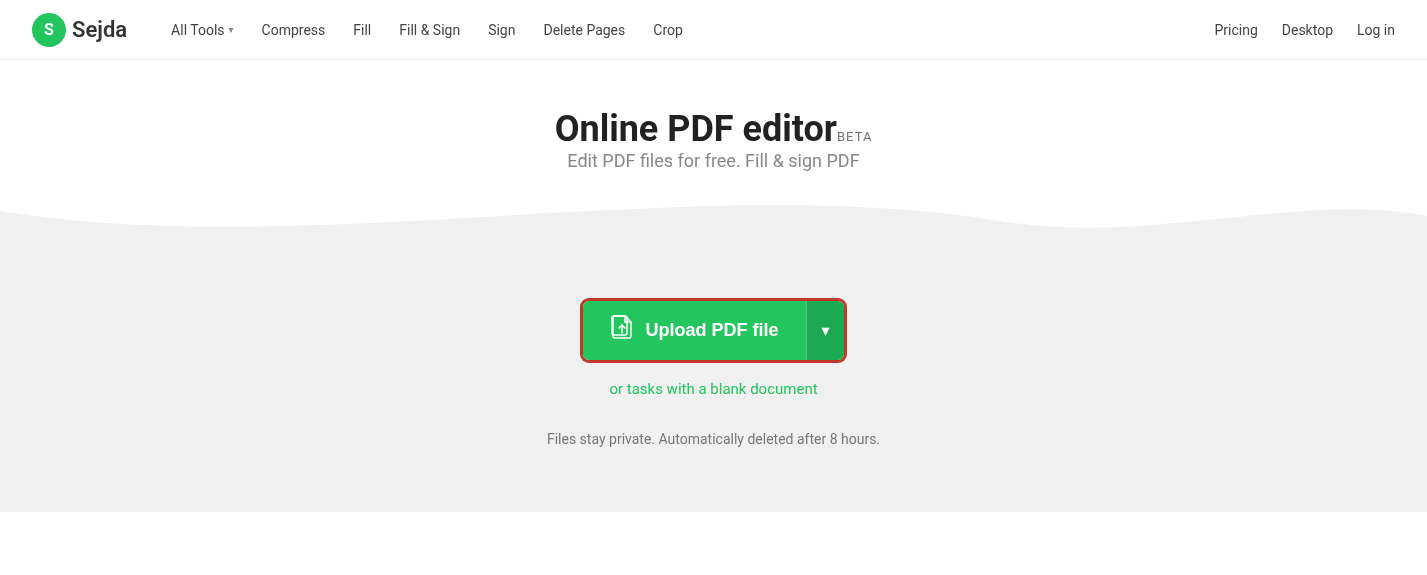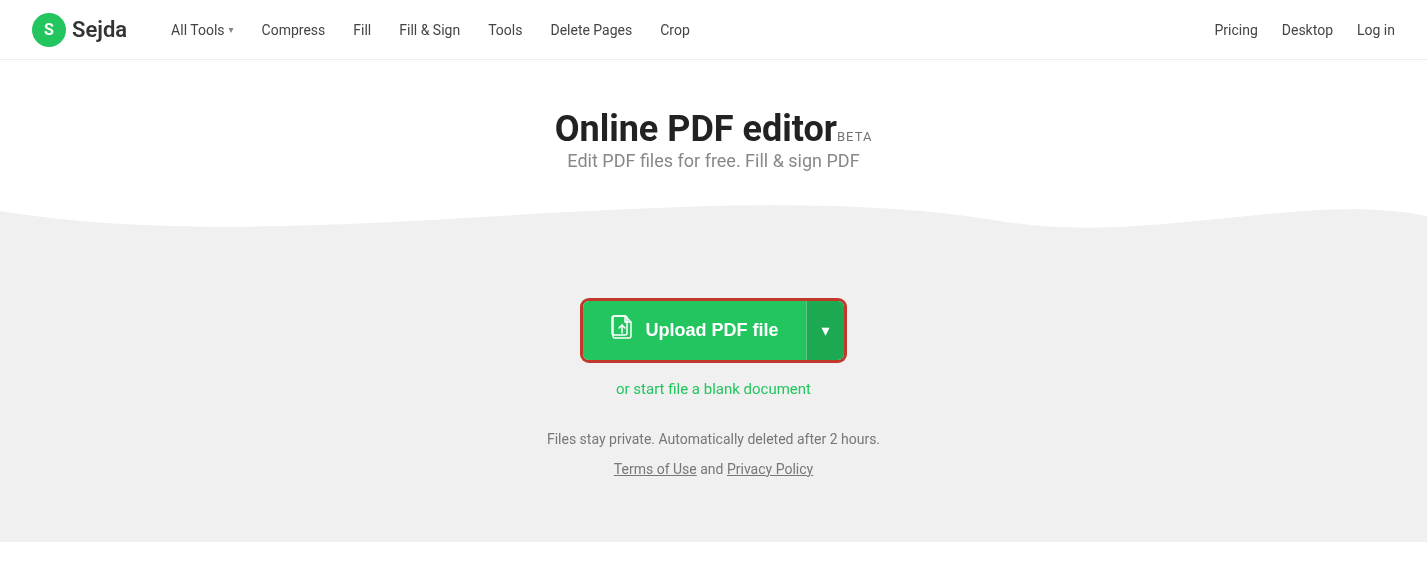--- a/index.html
+++ b/index.html
@@ -182,21 +182,21 @@
     </div>
     <span class="nav-logo-text">Sejda</span>
   </div>
 
   <div class="nav-links">
 
   <div class="nav-item">All Tools<span class="chevron">▾</span></div>
       <div class="nav-item">Compress</div>
       <div class="nav-item">Fill</div>
       <div class="nav-item">Fill &amp; Sign</div>
-      <div class="nav-item">Tools</div>
+      <div class="nav-item">Sign</div>
       <div class="nav-item">Delete Pages</div>
       <div class="nav-item">Crop</div>
     </div>
 
   <div class="nav-right">
 
   <div class="nav-right-item">Pricing</div>
       <div class="nav-right-item">Desktop</div>
       <div class="nav-right-item">Log in</div>
     </div>
@@ -232,25 +232,20 @@
           </svg>
         </span>
         <span>Upload PDF file</span>
       </button>
       <button class="upload-btn-dropdown">
         <span>▾</span>
       </button>
     </div>
 
     
-    <a class="blank-doc-link">or start file a blank document</a>
+    <a class="blank-doc-link">or tasks with a blank document</a>
 
     
     <div class="info-text">
-      <div>Files stay private. Automatically deleted after 2 hours.</div>
-      <div style="margin-top:6px;">
-        <span class="underline-link">Terms of Use</span>
-        <span>and</span>
-        <span class="underline-link">Privacy Policy</span>
-      </div>
+      <div>Files stay private. Automatically deleted after 8 hours.</div>
     </div>
   </div>
 </div>
 
 </body></html>

